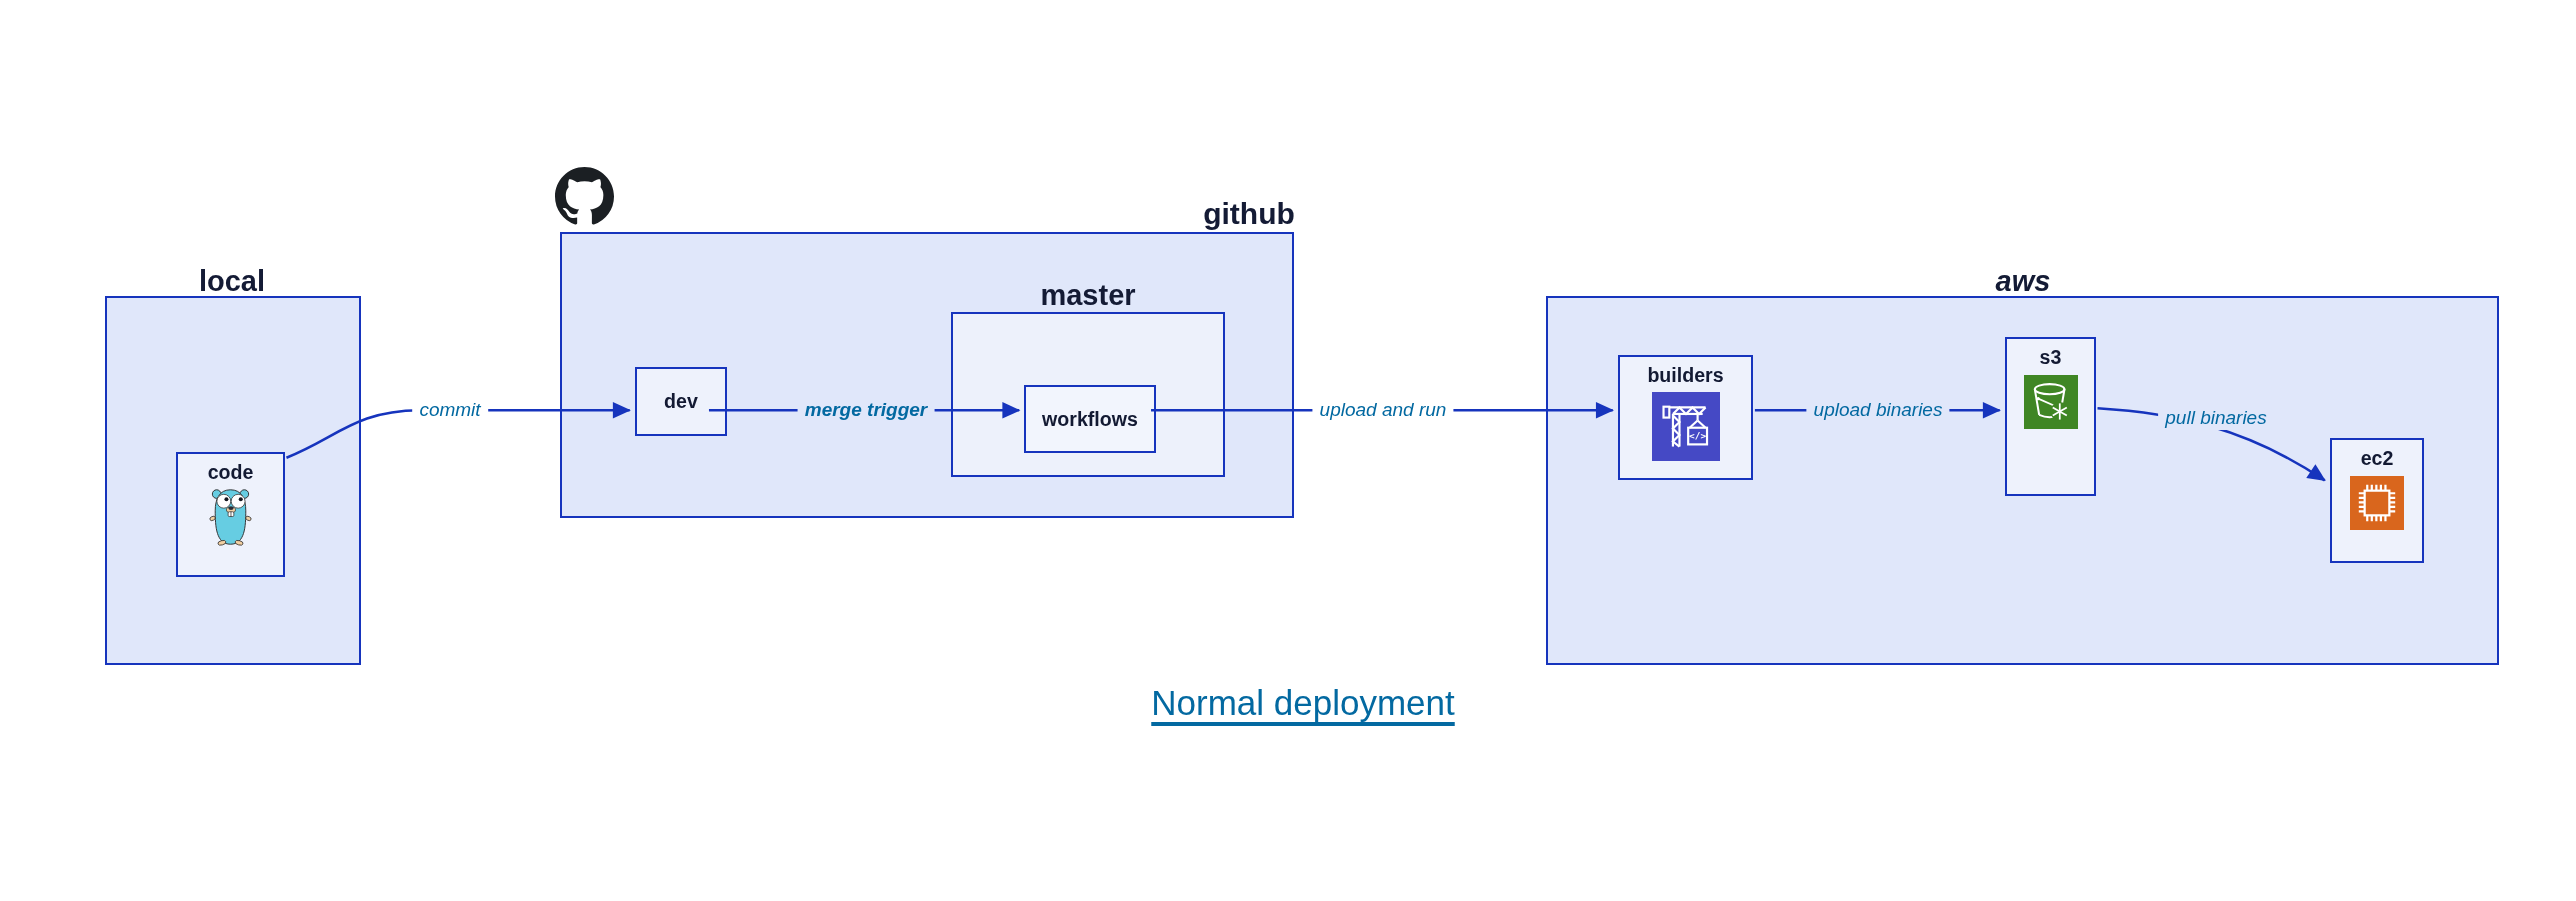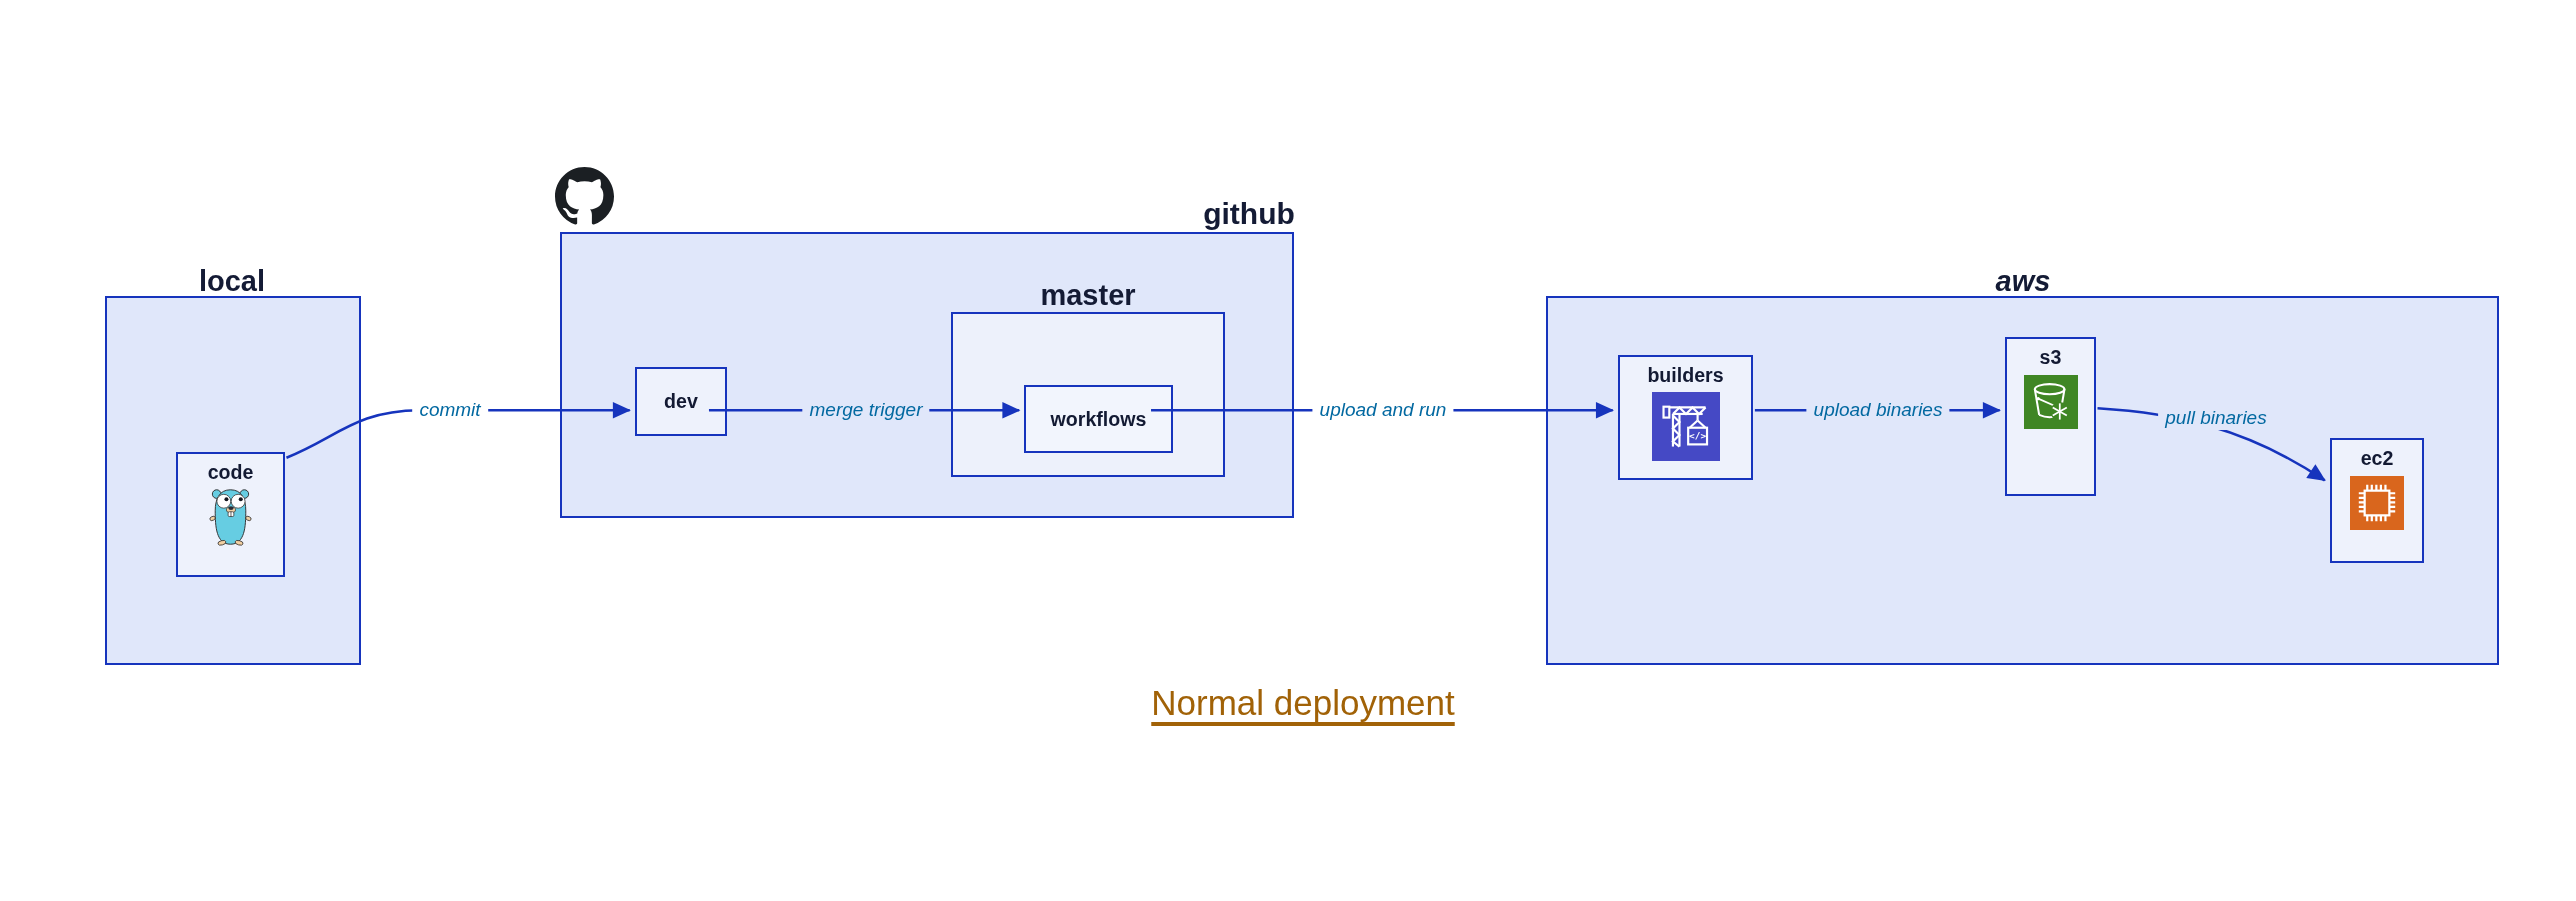--- a/index.html
+++ b/index.html
@@ -56,21 +56,21 @@
     padding: 1px 7.2px;
     white-space: nowrap;
     background: #e0e7fa;
   }
   .edge-label--white { background: #ffffff; }
   .diagram-title {
     position: absolute;
     transform: translateX(-50%);
     font-size: 35px;
     font-weight: 500;
-    color: #a16207;
+    color: #0369a1;
     text-decoration: underline;
     text-decoration-thickness: 3.6px;
     text-underline-offset: 7.2px;
     white-space: nowrap;
   }
   .icon-tile {
     display: flex; align-items: center; justify-content: center;
   }
 </style>
 </head>
@@ -117,21 +117,21 @@
           <ellipse cx="63" cy="114" rx="8.5" ry="4.5" fill="#f2d0a2" stroke-width="1.6" transform="rotate(15 63 114)"></ellipse>
         </g>
       </svg>
     </span>
   </div>
 
   <div class="node node--center" style="left:635px; top:367px; width:92px; height:69px;">
     <span class="node-label">dev</span>
   </div>
 
-  <div class="node node--center" style="left:1024px; top:385px; width:149px; height:68px; background:#f2f5fd;">
+  <div class="node node--center" style="left:1024px; top:385px; width:132px; height:68px; background:#f2f5fd;">
     <span class="node-label">workflows</span>
   </div>
 
   <div class="node node--top" style="left:1618px; top:337px; width:135px; height:125px;margin-top:18px;">
     <span class="node-label">builders</span>
     <span class="icon-tile" style="margin-top:5.2px; width:68px; height:69px; background:#4549c5;">
       <svg viewBox="0 0 80 80" width="58" height="58" fill="none" stroke="#ffffff" stroke-width="3" aria-hidden="true">
         <rect x="9" y="12" width="8" height="15"></rect>
         <path d="M17 13 H67"></path>
         <path d="M22 22 H63"></path>
@@ -190,21 +190,21 @@
     <g stroke="#1634bd" stroke-width="5" fill="none">
       <path d="M 556 888 C 655 849, 688 797, 815 796 L 1222 796" marker-end="url(#ah)"></path>
       <path d="M 1376 796 H 1978" marker-end="url(#ah)"></path>
       <path d="M 2234 796 H 3130" marker-end="url(#ah)"></path>
       <path d="M 3406 796 H 3881" marker-end="url(#ah)"></path>
       <path d="M 4071 792 C 4220 801, 4360 830, 4512 932" marker-end="url(#ah)"></path>
     </g>
   </svg>
 
   <div class="edge-label edge-label--white" style="left:450px; top:410px;">commit</div>
-  <div class="edge-label" style="left:866px; top:410px;">merge trigger</div>
+  <div class="edge-label" style="left:866px; top:410px;font-weight:bold;">merge trigger</div>
   <div class="edge-label edge-label--white" style="left:1383px; top:410px;">upload and run</div>
   <div class="edge-label" style="left:1878px; top:410px;">upload binaries</div>
   <div class="edge-label" style="left:2216px; top:418px;">pull binaries</div>
 
   <div class="diagram-title" style="left:1303px; top:683px;">Normal deployment</div>
 
 </div>
 
 
 </body></html>

